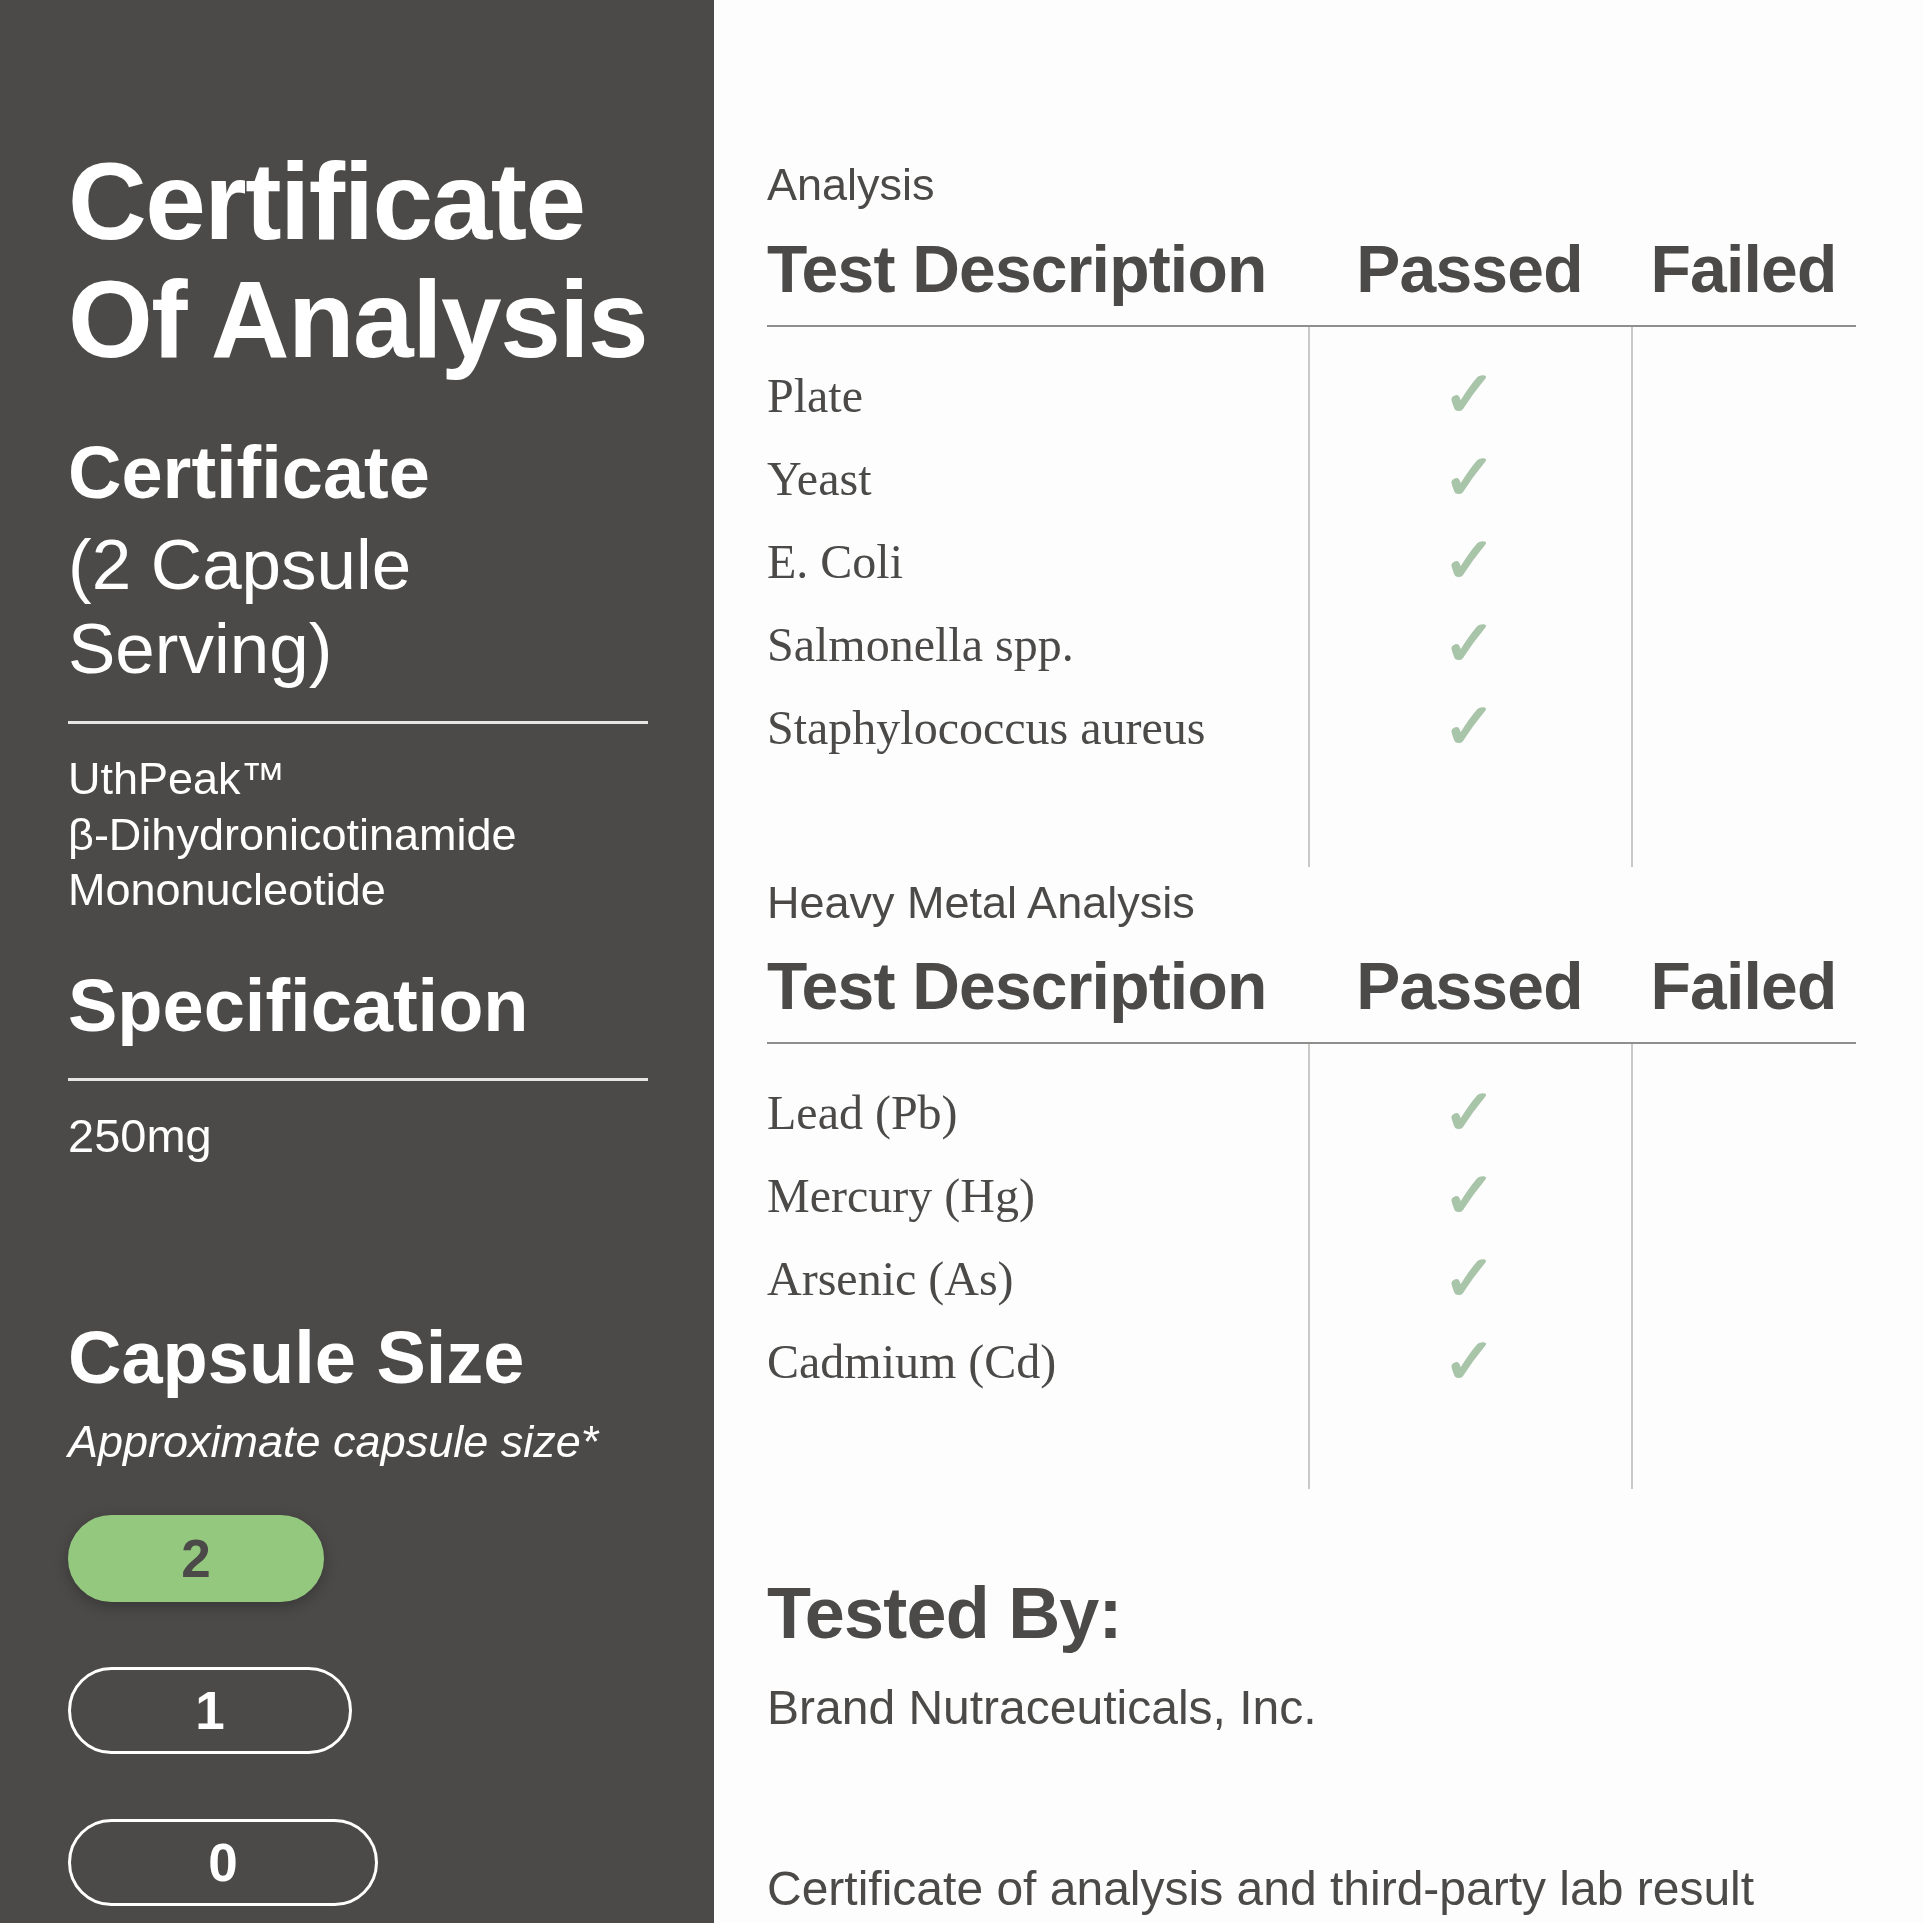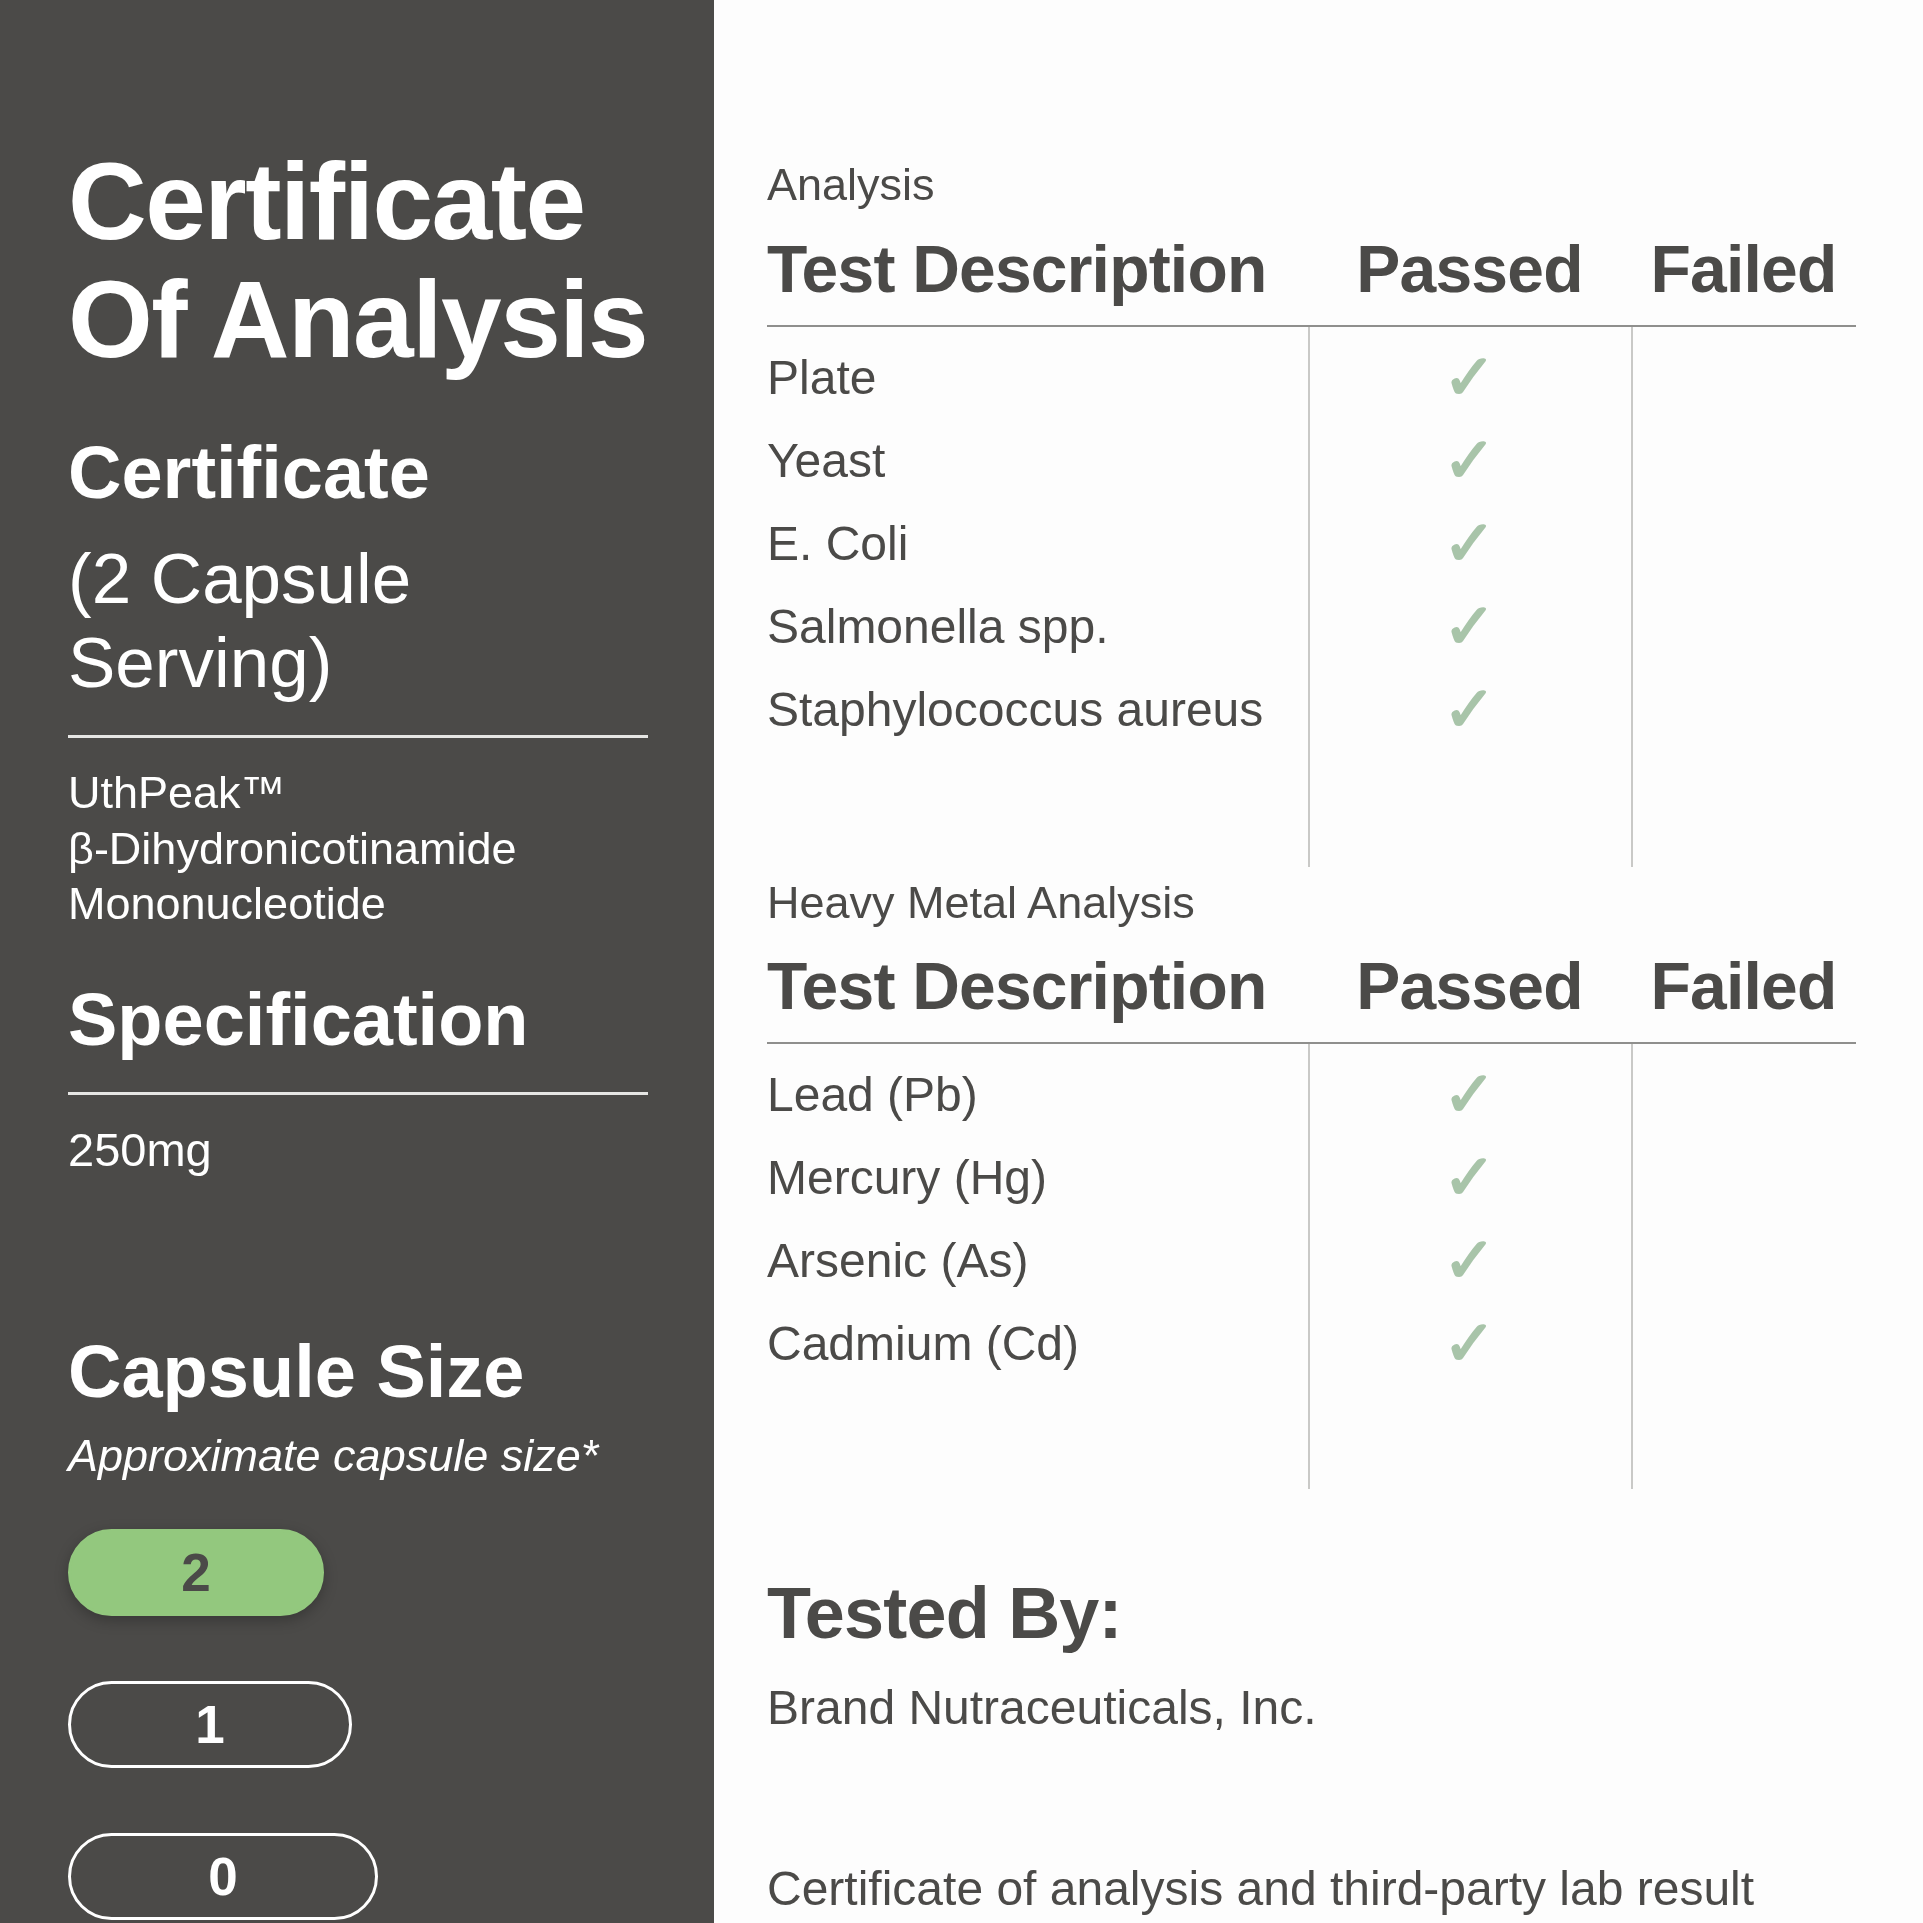--- a/index.html
+++ b/index.html
@@ -12,21 +12,21 @@
   .page { display:flex; width:1924px; height:1924px; overflow:hidden; }
 
   
   .sidebar {
     width:714px; height:100%; flex-shrink:0;
     background:#4b4a48; color:#ffffff;
     padding:143px 66px 0 68px;
   }
   .coa-title { font-size:109px; font-weight:700; line-height:1.08; letter-spacing:-1.5px; }
   .side-heading { font-size:74px; font-weight:700; line-height:1.12; }
-  .side-subheading { font-size:71px; font-weight:400; line-height:1.18; margin-top:22px; }
+  .side-subheading { font-size:71px; font-weight:400; line-height:1.18; margin-top:8px; }
   .ingredient-block { margin-top:54px; }
   .divider { height:3px; background:#e6e6e4; margin:30px 0 27px 0; width:100%; }
   .ingredient-name { font-size:45px; line-height:1.24; font-weight:400; }
   .spec-block { margin-top:47px; }
   .spec-value { font-size:47px; font-weight:400; }
   .capsule-block { margin-top:154px; }
   .capsule-note { font-size:45px; margin-top:16.5px; font-weight:400;font-style:italic; }
   .pill-stack { margin-top:47px; display:flex; flex-direction:column; gap:65px; }
   .pill {
     height:87px; border-radius:751px;
@@ -44,21 +44,21 @@
 
   
   .main { flex:1; padding:159px 68px 0 53px; background:#fdfdfd; }
   .section-label { font-size:45px; font-weight:400; margin-bottom:19.5px; }
   .thead {
     display:grid; grid-template-columns:541px 323px 1fr;
     align-items:end; padding-bottom:18px; border-bottom:2.3px solid #8f8f8d;
   }
   .th { font-size:66px; font-weight:700; letter-spacing:-0.8px; }
   .th.center { text-align:center; }
-  .tbody { position:relative; padding-top:9px; }
+  .tbody { position:relative; padding-top:27px;font-family:Liberation Serif, serif; }
   .tbody::before, .tbody::after {
     content:""; position:absolute; top:0; bottom:0; width:2.3px; background:#c9c9c7;
   }
   .tbody::before { left:541px; }
   .tbody::after { left:864px; }
   .tbody.h1 { min-height:540px; }
   .tbody.h2 { min-height:445px; }
   .tr { display:grid; grid-template-columns:541px 323px 1fr; height:83px; align-items:center; }
   .td { font-size:48px; font-weight:400; }
   .check { font-size:63px; font-weight:700; color:#a8c4a9; text-align:center; }

